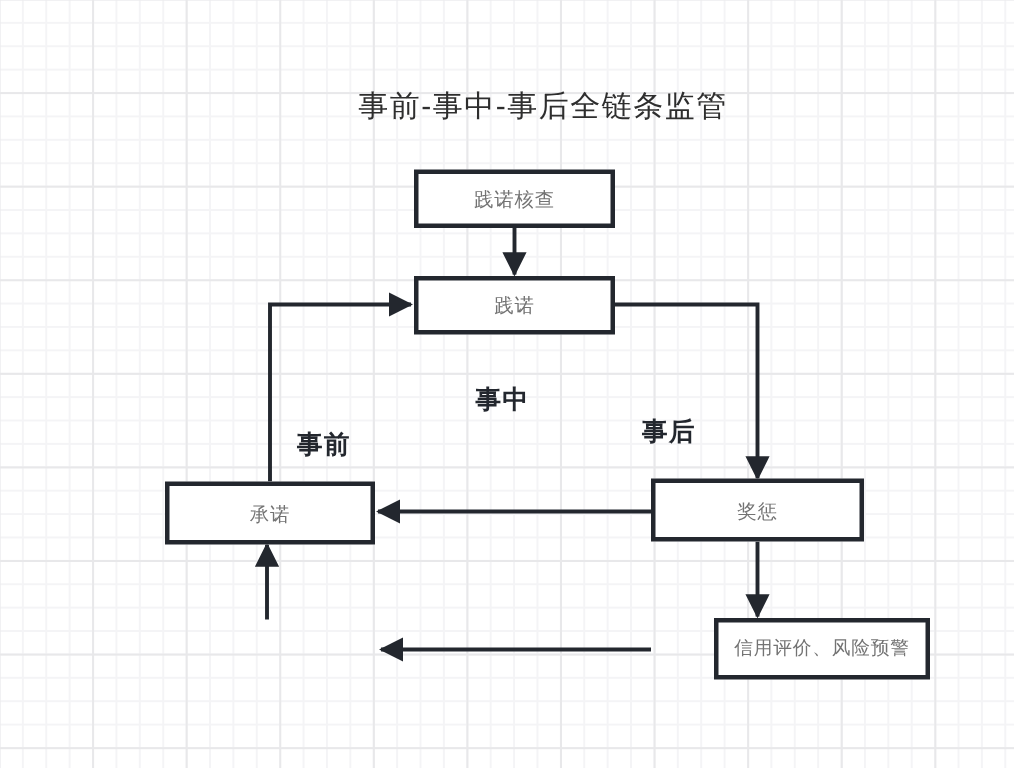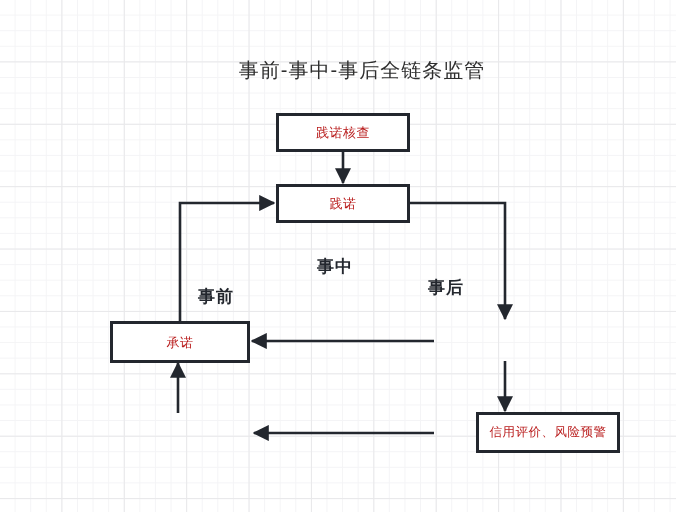--- a/index.html
+++ b/index.html
@@ -36,21 +36,21 @@
     left: 0;
     top: 0;
     width: 676px;
     height: 512px;
   }
   .node {
     position: absolute;
     box-sizing: border-box;
     border: 3px solid #23272e;
     background: #ffffff;
-    color: #b91c1c;
+    color: #737373;
     display: flex;
     align-items: center;
     justify-content: center;
     font-size: 13px;
     line-height: 1;
     letter-spacing: 0.5px;
     z-index: 2;
   }
   .node-small { font-size: 12.5px; }
   .title {
@@ -109,20 +109,23 @@
   </div>
 
   <div class="node" style="left:276px; top:184px; width:134px; height:39px;">
     <span>践诺</span>
   </div>
 
   <div class="node" style="left:110px; top:321px; width:140px; height:42px;">
     <span>承诺</span>
   </div>
 
+  <div class="node" style="left:434px; top:319px; width:142px; height:42px;">
+    <span>奖惩</span>
+  </div>
 
 
   <div class="node node-small" style="left:432px; top:412px; width:144px; height:41px;margin-left:44px;">
     <span>信用评价、风险预警</span>
   </div>
 
   <div class="phase" style="left:317px; top:239px;margin-top:16px;">事中</div>
 
   <div class="phase" style="left:198px; top:285px;">事前</div>
 

